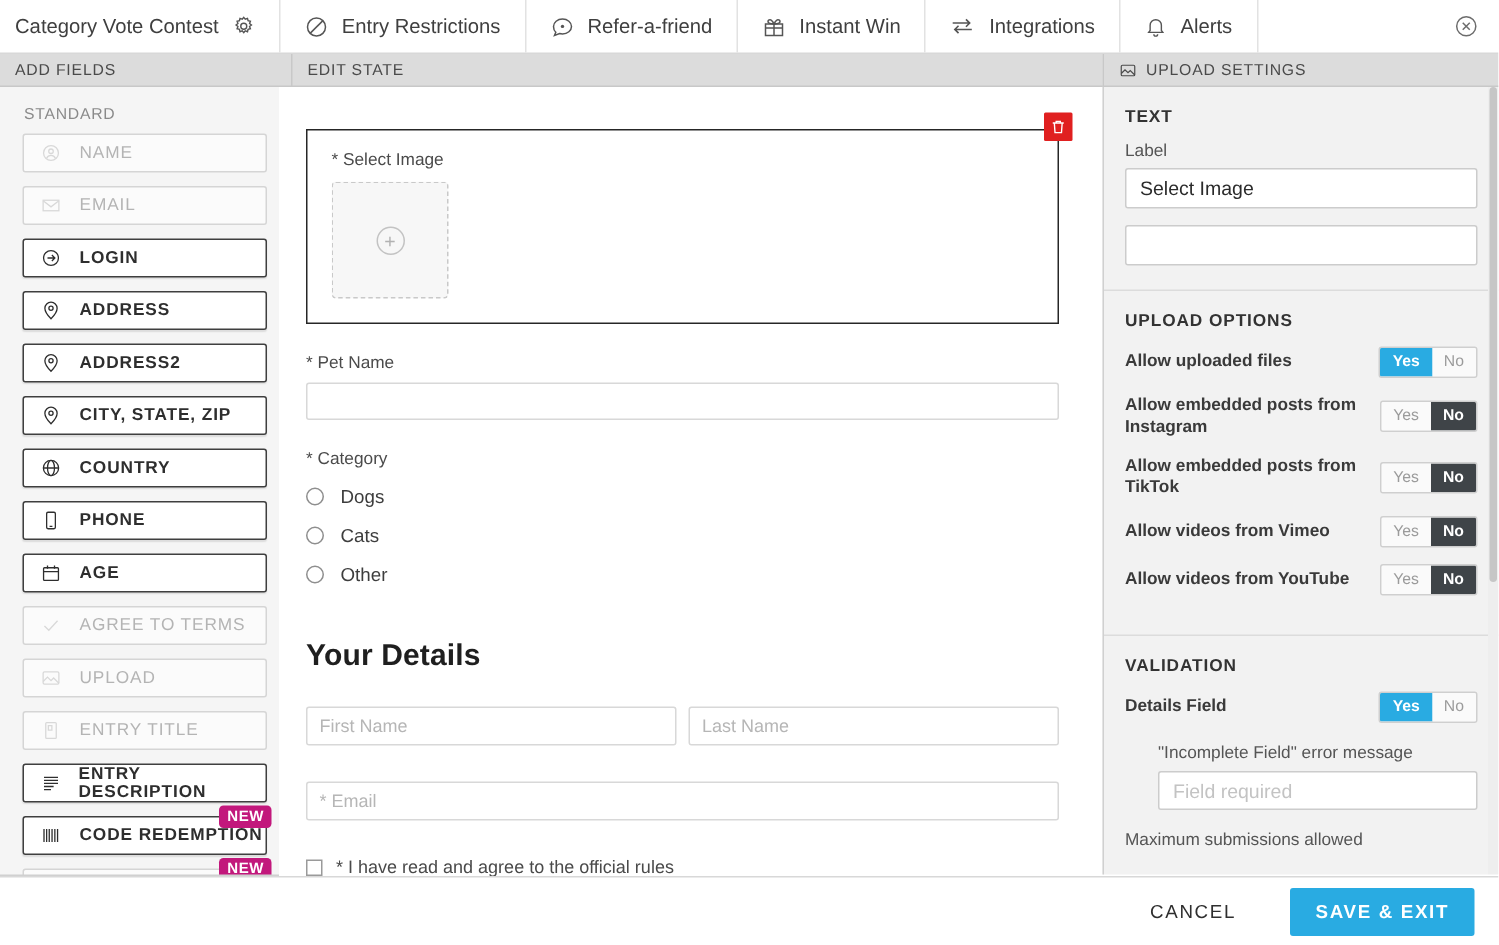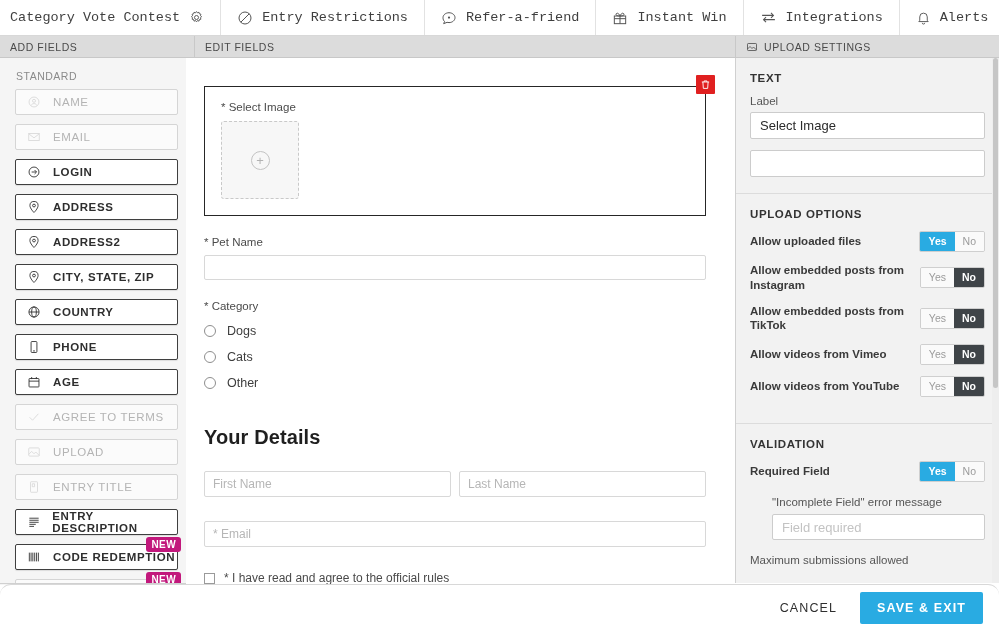--- a/index.html
+++ b/index.html
@@ -9,21 +9,21 @@
     background: #ffffff;
     overflow: hidden;
     color: #3b3b3b;
   }
   .app { position: relative; width: 999px; height: 630px; }
 
   
   .tabbar {
     position: absolute; top: 0; left: 0; width: 999px; height: 36px;
     background: #fff; border-bottom: 1px solid #d8d8d8;
-    display: flex; align-items: stretch; font-family: Liberation Mono, monospace;
+    display: flex; align-items: stretch;
   }
   .tab {
     display: flex; align-items: center; gap: 9px;
     padding: 0 16px;
     border-right: 1px solid #e2e2e2;
     font-size: 13.5px; color: #3f3f3f; white-space: nowrap;
     cursor: pointer;
   }
   .tab.first { padding-left: 10px; }
   .tab .ticon { display: flex; align-items: center; color: #5a5a5a; }
@@ -180,21 +180,21 @@
   .rscroll i {
     display: block; position: absolute; top: 0; left: 1px;
     width: 5px; height: 330px; background: #c6c6c6; border-radius: 3px;
   }
 
   
   .bottom {
     position: absolute; left: 0; bottom: 0; width: 999px; height: 46px;
     background: #fff; border-top: 1px solid #d8d8d8;
     display: flex; align-items: center; justify-content: flex-end;
-    gap: 23px; padding-right: 16px; border-radius: 11px;
+    gap: 36px; padding-right: 16px;
   }
   .cancel {
     font-size: 12.5px; letter-spacing: 1.1px; color: #2f2f2f;
     background: none; border: none; cursor: pointer;
     font-family: "Liberation Sans", sans-serif;
   }
   .save {
     background: #29abe2; color: #fff; border: none; border-radius: 2px;
     font-size: 12.5px; letter-spacing: 1.1px; font-weight: 700;
     padding: 9px 17px; cursor: pointer;
@@ -281,21 +281,21 @@
           <line x1="8.7" y1="8.7" x2="15.3" y2="15.3"></line>
           <line x1="15.3" y1="8.7" x2="8.7" y2="15.3"></line>
       </svg>
     </div>
   </div>
 
   <div class="colhead" id="hdr-add">
     <span>ADD FIELDS</span>
   </div>
   <div class="colhead" id="hdr-edit">
-    <span>EDIT FIELDS</span>
+    <span>EDIT STATE</span>
   </div>
   <div class="colhead" id="hdr-upload">
     <span style="display:flex;align-items:center">
       <svg width="12" height="12" viewBox="0 0 24 24" fill="none" stroke="#4a4a4a" stroke-width="1.6">
         <rect x="3" y="5" width="18" height="14" rx="1.5"></rect>
         <path d="M3 16l5-5 4 4 3-3 6 6"></path>
       </svg>
     </span>
     <span>UPLOAD SETTINGS</span>
   </div>
@@ -538,21 +538,21 @@
               <span class="on-no">No</span>
             </span>
           </div>
         </div>
     </div>
 
     <div class="rsect" style="border-bottom:none">
       <div class="rtitle">VALIDATION</div>
 
       <div class="optrow">
-        <span class="optlabel">Required Field</span>
+        <span class="optlabel">Details Field</span>
         <span class="toggle">
           <span class="on-yes">Yes</span>
           <span>No</span>
         </span>
       </div>
 
       <div class="indent">
         <div class="sublabel">"Incomplete Field" error message</div>
         <input class="rinput" type="text" placeholder="Field required" style="">
       </div>

